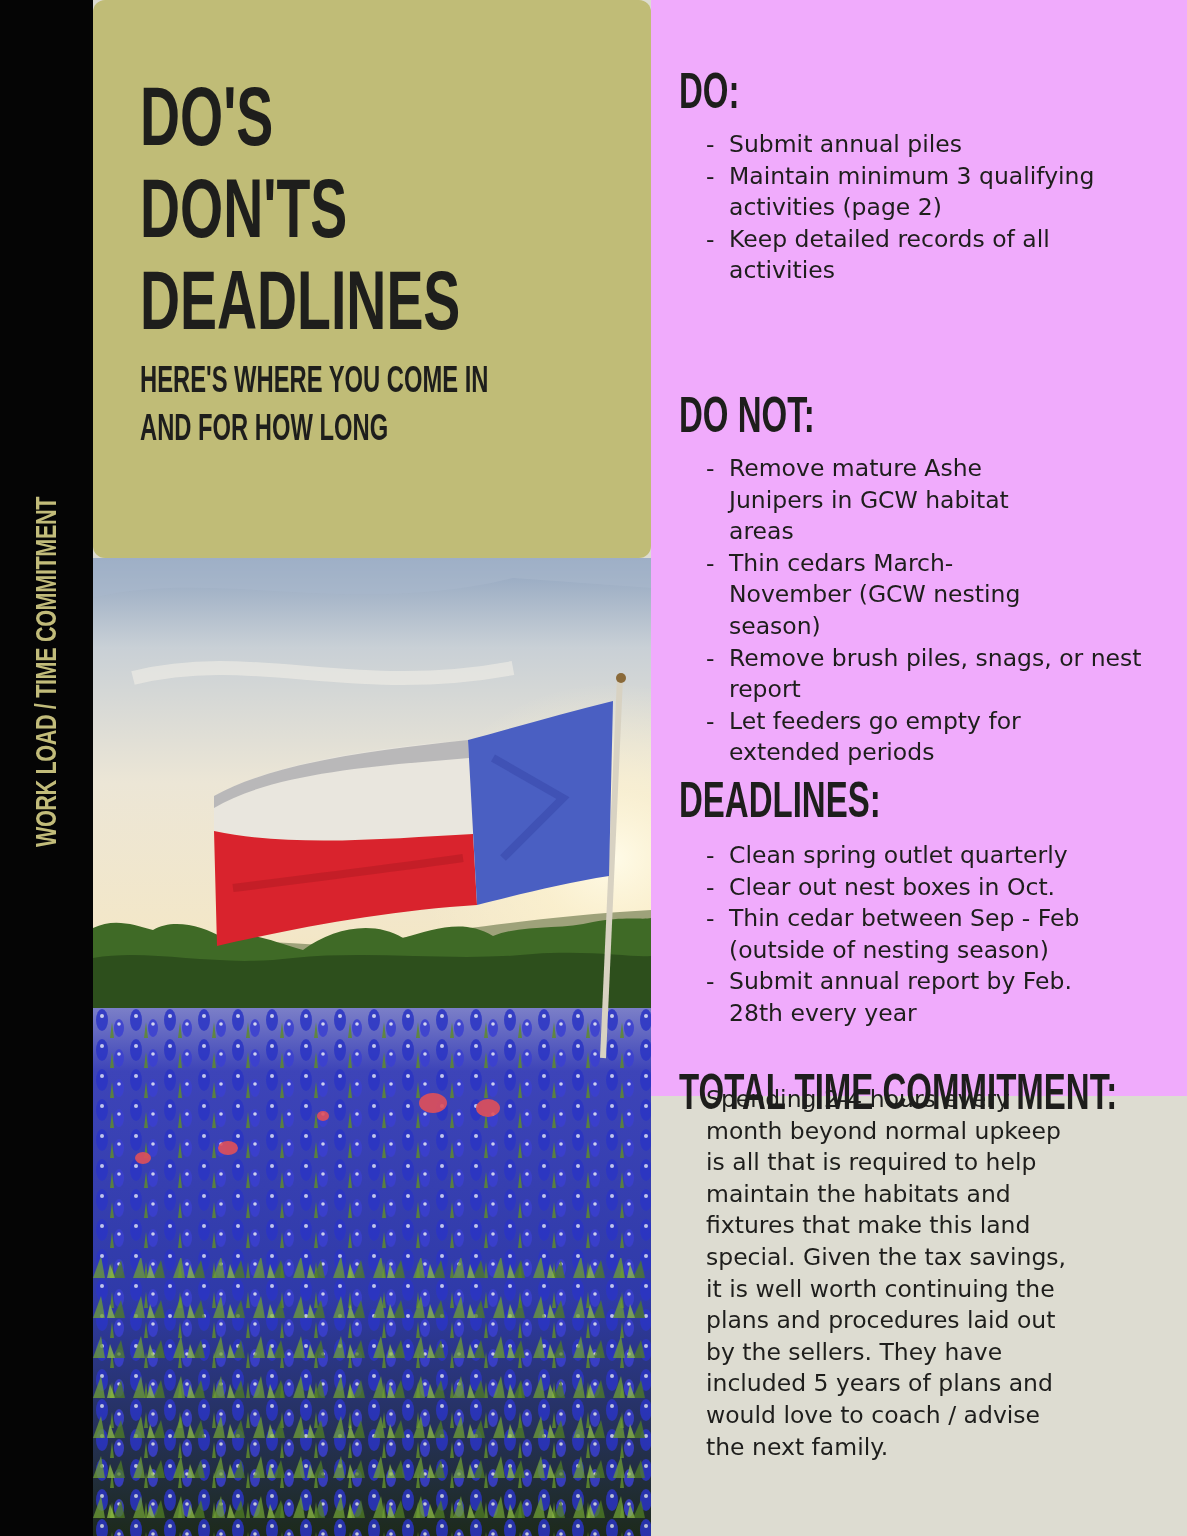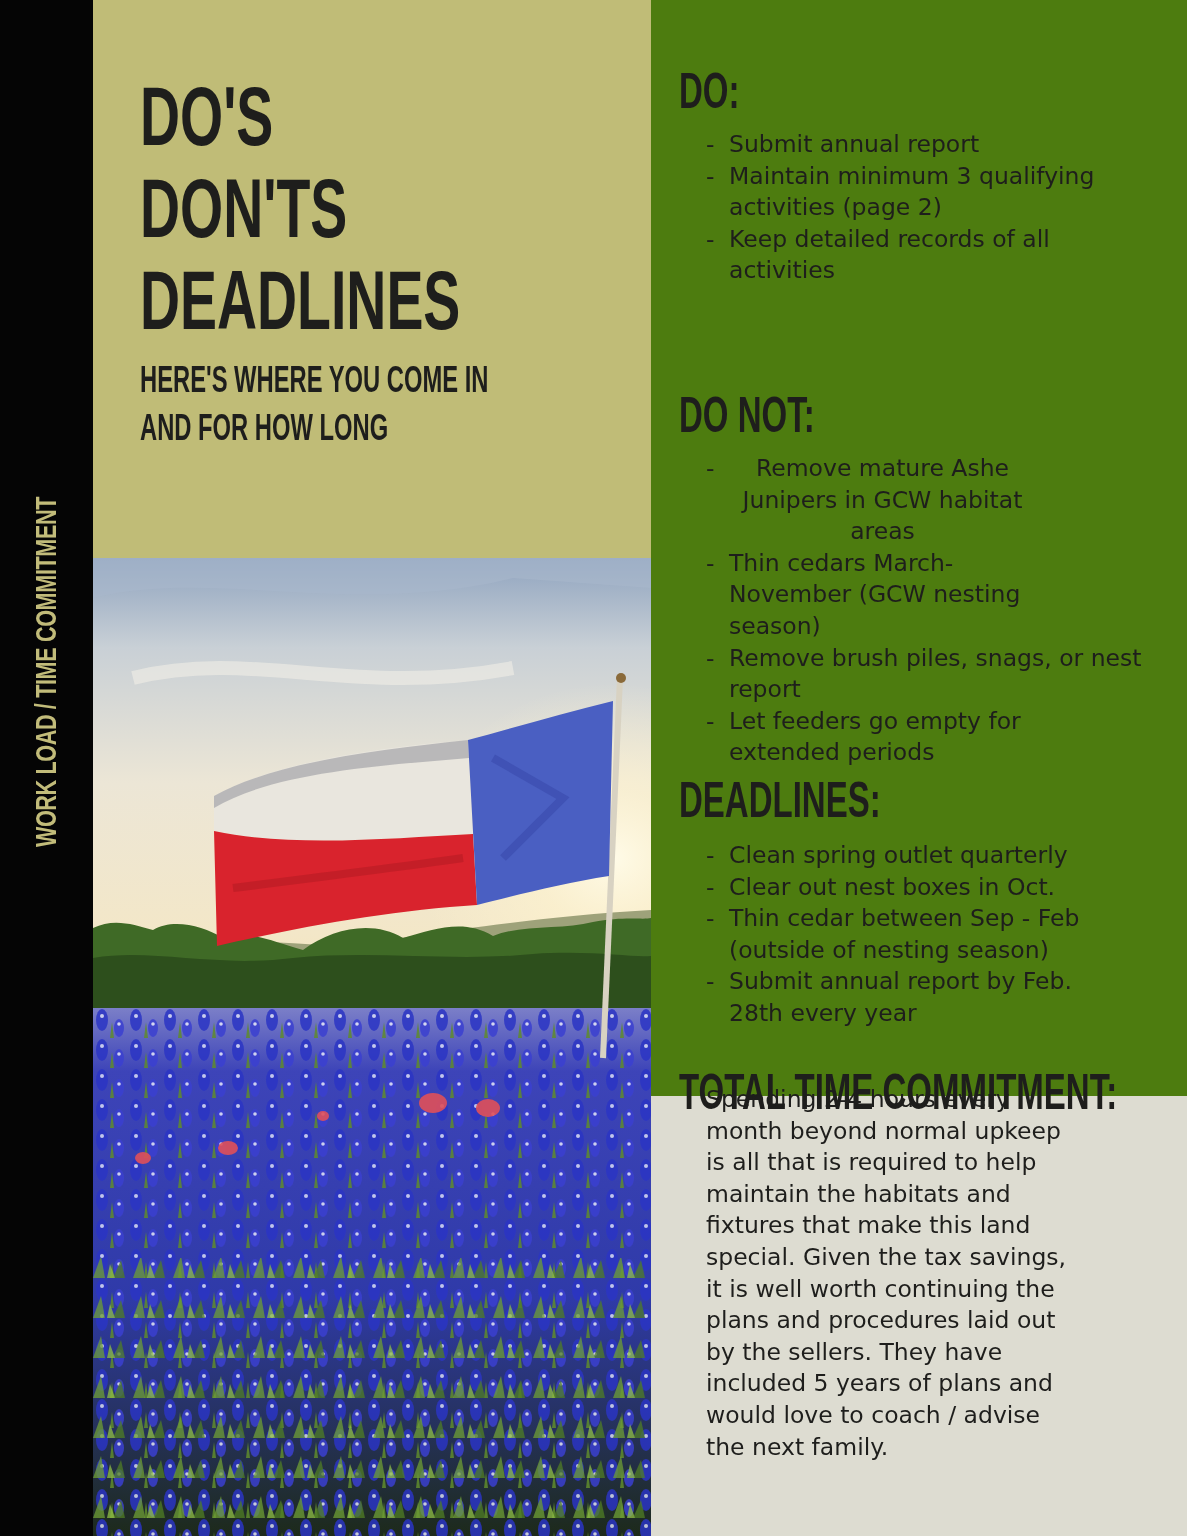--- a/index.html
+++ b/index.html
@@ -14,21 +14,21 @@
     transform: translate(-50%, -50%) rotate(-90deg);
     white-space: nowrap;
     font-family: "Liberation Sans", sans-serif; font-weight: bold;
     font-size: 30px; letter-spacing: -0.5px;
     color: #c2bc7a;
     transform-origin: center;
   }
   .spine-label span { display: inline-block; transform: scaleX(0.72); }
 
   .title-block {
-    position: absolute; left: 93px; top: 0; width: 558px; height: 558px; background: #c0bc77;
+    position: absolute; left: 93px; top: 0; width: 558px; height: 558px; background: #c0bc77; border-radius: 12px;
   }
   .title-main {
     position: absolute; left: 47px; top: 70px;
     font-family: "Liberation Sans", sans-serif; font-weight: bold;
     color: #1e1e1c; font-size: 84px; line-height: 92px;
     transform: scaleX(0.66); transform-origin: left top;
     white-space: nowrap;
   }
   .title-sub {
     position: absolute; left: 47px; top: 356px;
@@ -37,21 +37,21 @@
     transform: scaleX(0.66); transform-origin: left top;
     white-space: nowrap;
   }
 
   .photo {
     position: absolute; left: 93px; top: 558px; width: 558px; height: 978px; overflow: hidden;
   }
   .photo svg { display: block; }
 
   .content {
-    position: absolute; left: 651px; top: 0; width: 536px; height: 1096px; background: #4d7c0f;
+    position: absolute; left: 651px; top: 0; width: 536px; height: 1096px; background: #f0abfc;
   }
   .section-heading {
     position: absolute; left: 28px;
     font-family: "Liberation Sans", sans-serif; font-weight: bold;
     color: #1e1e1c; font-size: 50px; line-height: 54px;
     transform: scaleX(0.66); transform-origin: left top; white-space: nowrap;
   }
   .bullets {
     position: absolute; left: 55px; list-style: none;
     font-family: "DejaVu Sans", sans-serif; font-size: 23.5px; line-height: 31.6px; color: #1e1e1c;
@@ -155,28 +155,28 @@
     <path d="M140 330 C220 320, 300 310, 370 300" stroke="#b01a22" stroke-width="8" fill="none" opacity="0.5"></path>
     <path d="M375 182 C420 170, 470 155, 520 143 L516 318 C470 325, 420 338, 384 347 Z" fill="#4a5fc2"></path>
     <path d="M400 200 L470 240 L410 300" stroke="#3546a8" stroke-width="8" fill="none" opacity="0.5"></path>
   </svg>
 </div>
 
 <div class="content">
 
   <h2 class="section-heading" style="top:64px;">DO:</h2>
   <ul class="bullets" style="top:129px;">
-    <li>Submit annual report</li>
+    <li>Submit annual piles</li>
     <li>Maintain minimum 3 qualifying activities (page 2)</li>
     <li>Keep detailed records of all activities</li>
   </ul>
 
   <h2 class="section-heading" style="top:388px;">DO NOT:</h2>
   <ul class="bullets" style="top:453px;">
-    <li style="width:330px;text-align:center;">Remove mature Ashe Junipers in GCW habitat areas</li>
+    <li style="width:330px;">Remove mature Ashe Junipers in GCW habitat areas</li>
     <li style="width:360px;">Thin cedars March-November (GCW nesting season)</li>
     <li>Remove brush piles, snags, or nest report</li>
     <li style="width:340px;">Let feeders go empty for extended periods</li>
   </ul>
 
   <h2 class="section-heading" style="top:773px;">DEADLINES:</h2>
   <ul class="bullets" style="top:840px;">
     <li>Clean spring outlet quarterly</li>
     <li>Clear out nest boxes in Oct.</li>
     <li style="width:420px;">Thin cedar between Sep - Feb (outside of nesting season)</li>

